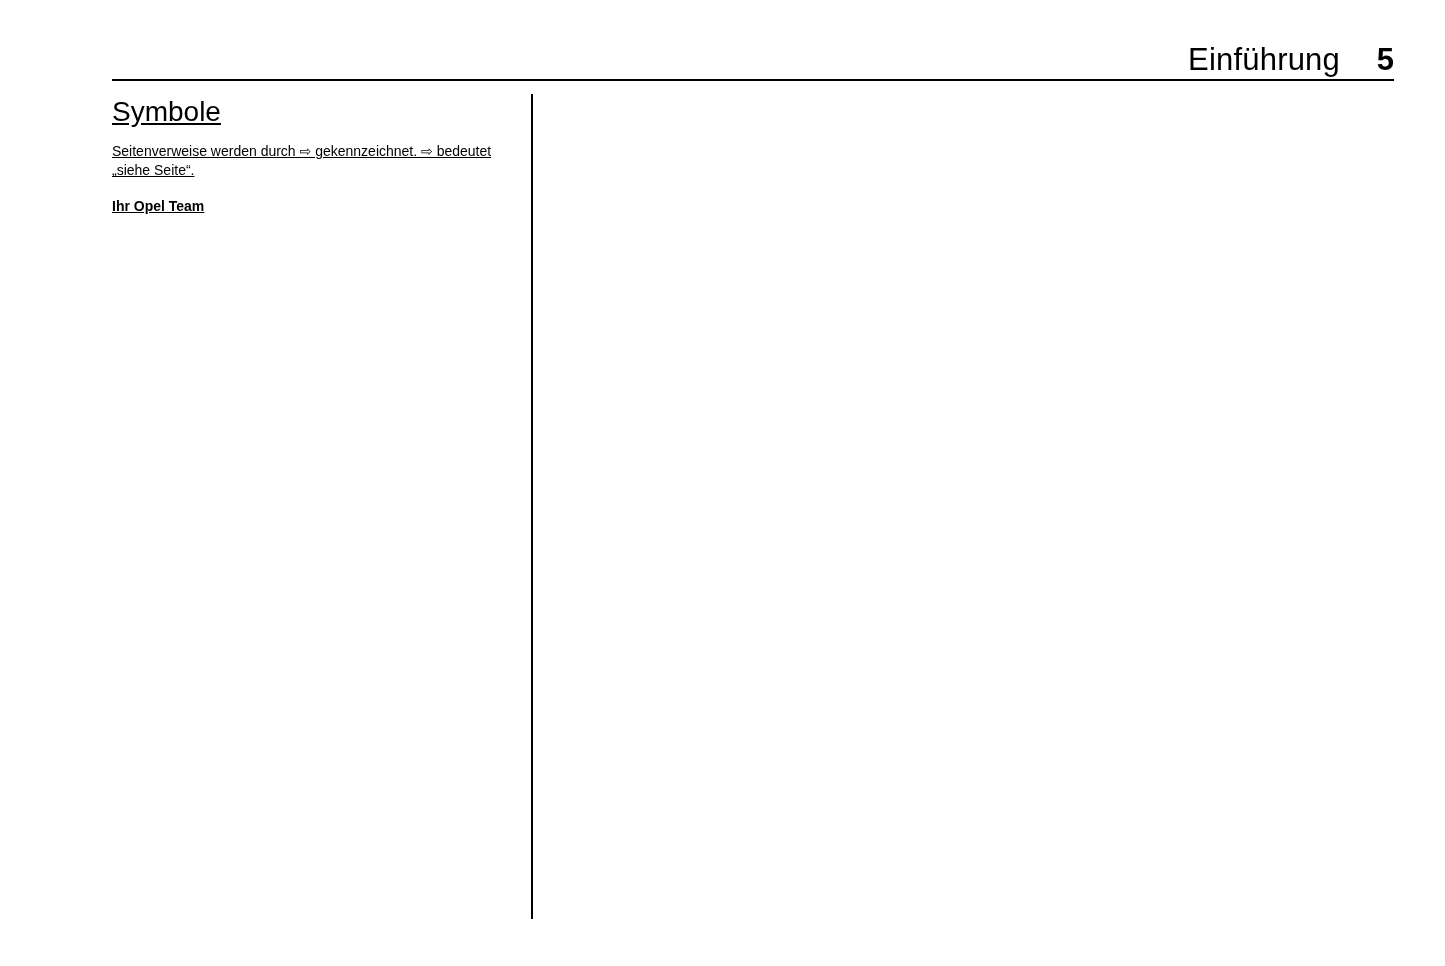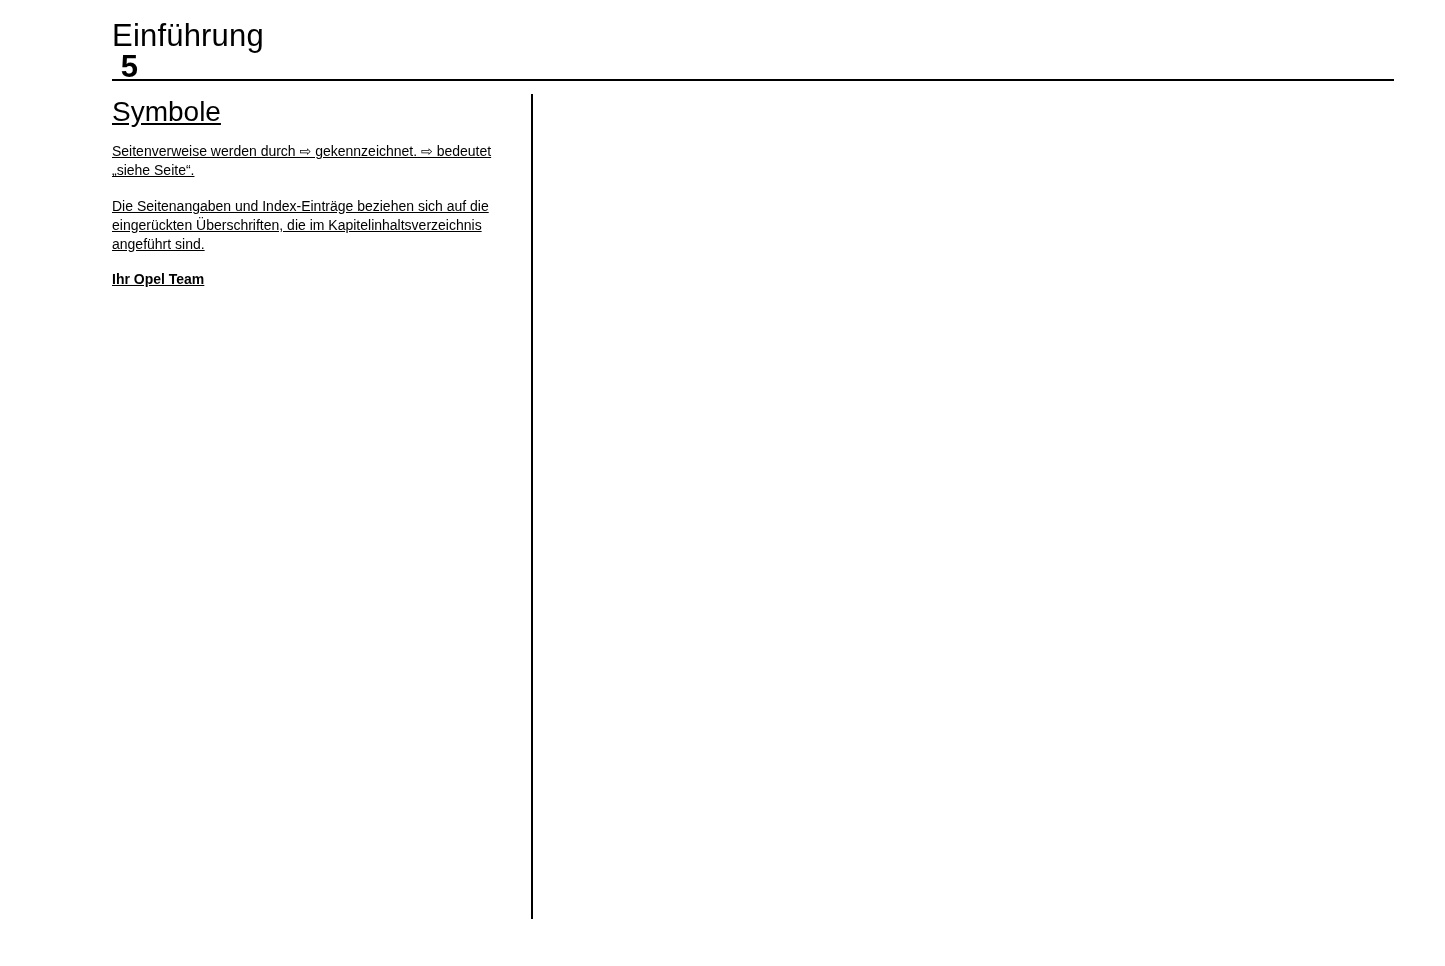--- a/index.html
+++ b/index.html
@@ -25,23 +25,22 @@
   }
 
   
   .header {
     position: absolute;
     top: 36px;
     left: 112px;
     width: 1282px;
     height: 46px;
     display: flex;
-    align-items: flex-start;
+    align-items: center;
     justify-content: flex-end;
-    flex-direction: column;
   }
   .header-title {
     font-size: 31px;
     font-weight: normal;
     letter-spacing: 0.2px;
     line-height: 1;
     margin-right: 28px;
     white-space: nowrap;
   }
   .header-pageno {
@@ -108,19 +107,18 @@
   </div>
   <div class="header-rule"></div>
 
   <div class="col-divider"></div>
 
   <div class="column">
     <h2 class="section-title">Symbole</h2>
 
     <p class="para">Seitenverweise werden durch ⇨ gekennzeichnet. ⇨ bedeutet „siehe Seite“.</p>
 
-    <p class="para">Die Seitenangaben und Index-Einträge beziehen sich auf die eingerückten Überschriften, die im Kapitelinhaltsverzeichnis angeführt sind.</p>
 
 
     <p class="para para-bold">Ihr Opel Team</p>
   </div>
 
 </div>
 
 </body></html>

